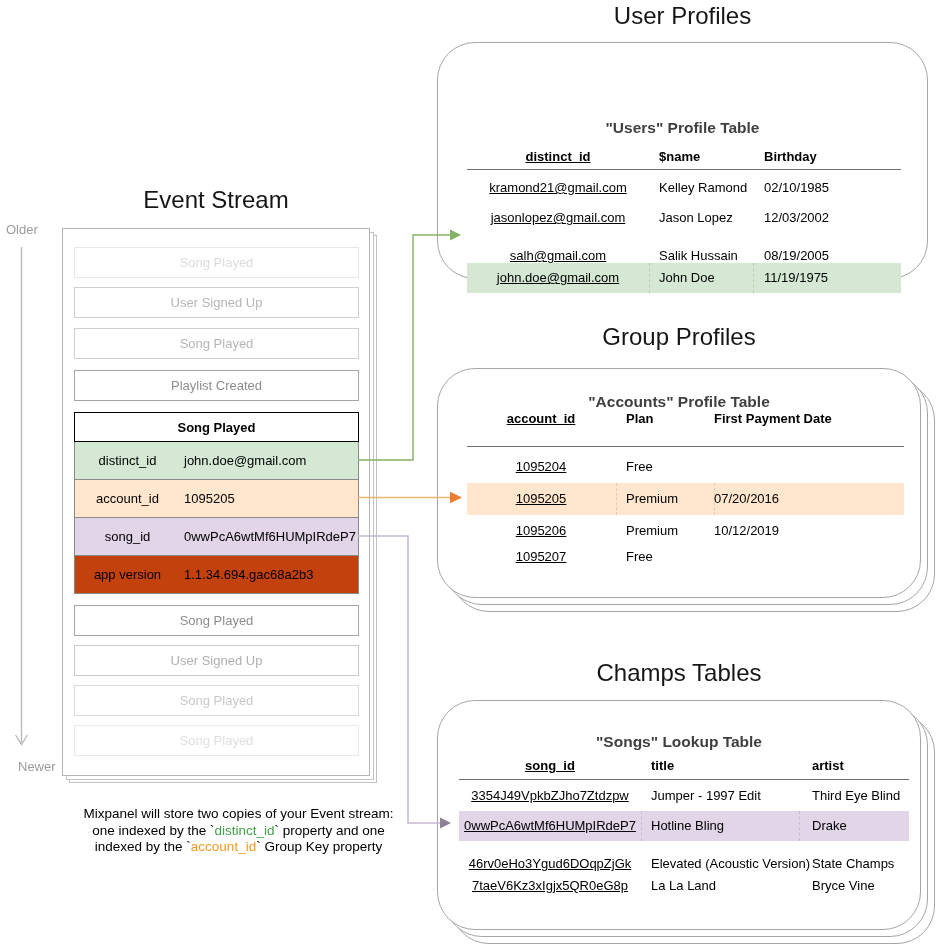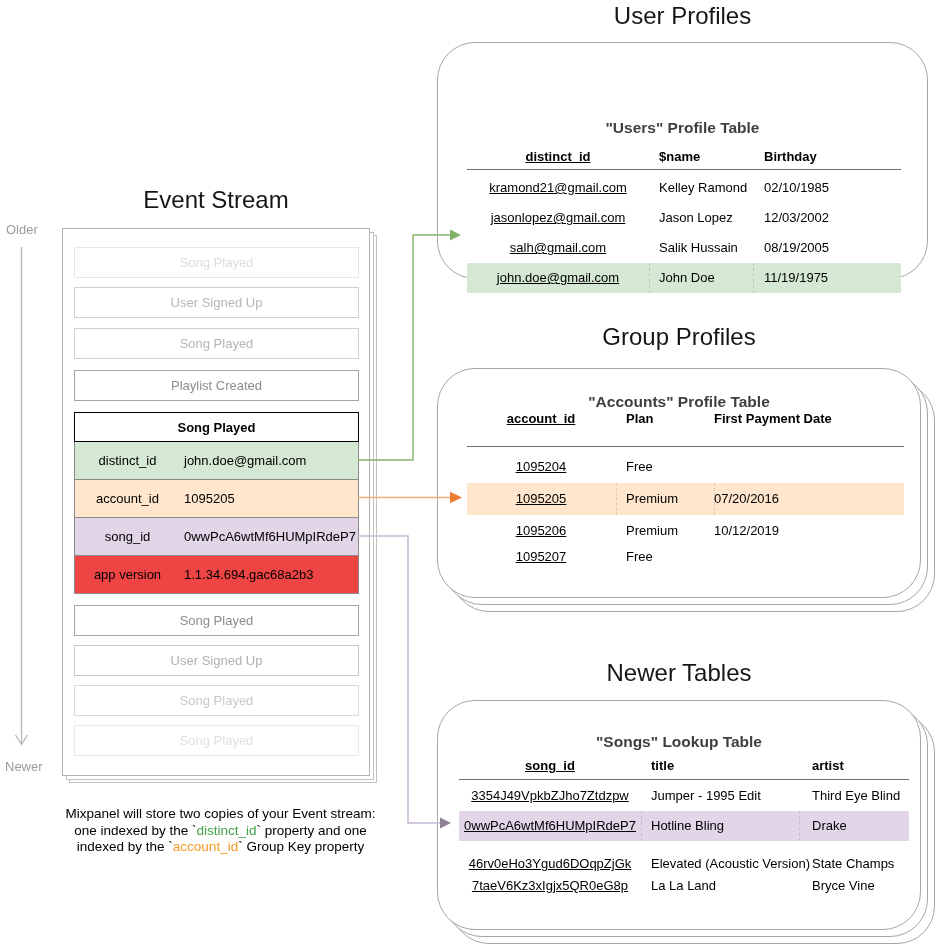--- a/index.html
+++ b/index.html
@@ -64,43 +64,43 @@
 
   .es-card { position:absolute; left:11px; top:183px; width:285px; }
   .es-card-header { height:30px; line-height:29px; text-align:center; font-weight:bold; font-size:13px;
                     border:1.6px solid #000; background:#fff; box-sizing:border-box; }
   .es-crow { position:relative; height:38px; border:1px solid #8a8a8a; border-top:none; box-sizing:border-box; }
   .es-crow .k { position:absolute; left:0; width:105px; text-align:center; line-height:37px; font-size:13px; color:#000; }
   .es-crow .v { position:absolute; left:109px; line-height:37px; font-size:13px; color:#000; white-space:nowrap; }
   .bg-green  { background:#d5e8d4; }
   .bg-orange { background:#ffe6cc; }
   .bg-purple { background:#e1d5e7; }
-  .bg-white  { background:#ef4444; }
+  .bg-white  { background:#c2410c; }
 
   .tl { position:absolute; font-size:13px; color:#9b9b9b; }
 
   .caption { position:absolute; left:0; top:806px; width:441px; text-align:center;
-             font-size:13.5px; line-height:16.5px; color:#000; }
+             font-size:13.5px; line-height:16.5px; color:#000;padding-left:18px; }
   .cap-green  { color:#42a04a; }
   .cap-orange { color:#f59a23; }
 
   .overlay { position:absolute; left:0; top:0; pointer-events:none; z-index:10; }
 </style>
 </head>
 <body>
 
 <div class="canvas">
 
   <div class="big-title" style="left:437px; top:2px; width:491px;">User Profiles</div>
   <div class="big-title" style="left:62px; top:186px; width:308px;">Event Stream</div>
   <div class="big-title" style="left:437px; top:323px; width:484px;">Group Profiles</div>
-  <div class="big-title" style="left:437px; top:659px; width:484px;">Newer Tables</div>
+  <div class="big-title" style="left:437px; top:659px; width:484px;">Champs Tables</div>
 
   <div class="tl" style="left:6px; top:222px;">Older</div>
-  <div class="tl" style="left:5px; top:759px;">Newer</div>
+  <div class="tl" style="left:18px; top:759px;">Newer</div>
 
   <div class="es-layer" style="left:69px; top:235px; width:308px; height:548px;"></div>
   <div class="es-layer" style="left:66px; top:232px; width:308px; height:548px;"></div>
   <div class="es-main">
 
     <div class="es-item f1" style="top:18px;"><span>Song Played</span></div>
     <div class="es-item f2" style="top:58px;"><span>User Signed Up</span></div>
     <div class="es-item f2" style="top:99px;"><span>Song Played</span></div>
     <div class="es-item f3" style="top:141px;"><span>Playlist Created</span></div>
 
@@ -143,21 +143,21 @@
       <div class="trow" style="top:130px;">
         <span class="cell c1 u">kramond21@gmail.com</span>
         <span class="cell c2">Kelley Ramond</span>
         <span class="cell c3">02/10/1985</span>
       </div>
       <div class="trow" style="top:160px;">
         <span class="cell c1 u">jasonlopez@gmail.com</span>
         <span class="cell c2">Jason Lopez</span>
         <span class="cell c3">12/03/2002</span>
       </div>
-      <div class="trow" style="top:190px;">
+      <div class="trow" style="top:198px;">
         <span class="cell c1 u">salh@gmail.com</span>
         <span class="cell c2">Salik Hussain</span>
         <span class="cell c3">08/19/2005</span>
       </div>
       <div class="trow hl-green" style="top:220px;">
         <div class="sep" style="left:182px;"></div>
         <div class="sep" style="left:286px;"></div>
         <span class="cell c1 u">john.doe@gmail.com</span>
         <span class="cell c2">John Doe</span>
         <span class="cell c3">11/19/1975</span>
@@ -207,21 +207,21 @@
     <div class="ptitle" style="top:32px;">"Songs" Lookup Table</div>
     <div class="tzone songs-zone">
       <div class="trow" style="top:50px;">
         <span class="cell c1 bold u">song_id</span>
         <span class="cell c2 bold">title</span>
         <span class="cell c3 bold">artist</span>
       </div>
       <div class="rule" style="top:78px; left:0; width:450px;"></div>
       <div class="trow" style="top:80px;">
         <span class="cell c1 u">3354J49VpkbZJho7Ztdzpw</span>
-        <span class="cell c2">Jumper - 1995 Edit</span>
+        <span class="cell c2">Jumper - 1997 Edit</span>
         <span class="cell c3">Third Eye Blind</span>
       </div>
       <div class="trow hl-purple" style="top:110px;">
         <div class="sep" style="left:182px;"></div>
         <div class="sep" style="left:340px;"></div>
         <span class="cell c1 u">0wwPcA6wtMf6HUMpIRdeP7</span>
         <span class="cell c2">Hotline Bling</span>
         <span class="cell c3">Drake</span>
       </div>
       <div class="trow" style="top:140px;margin-top:8px;">

